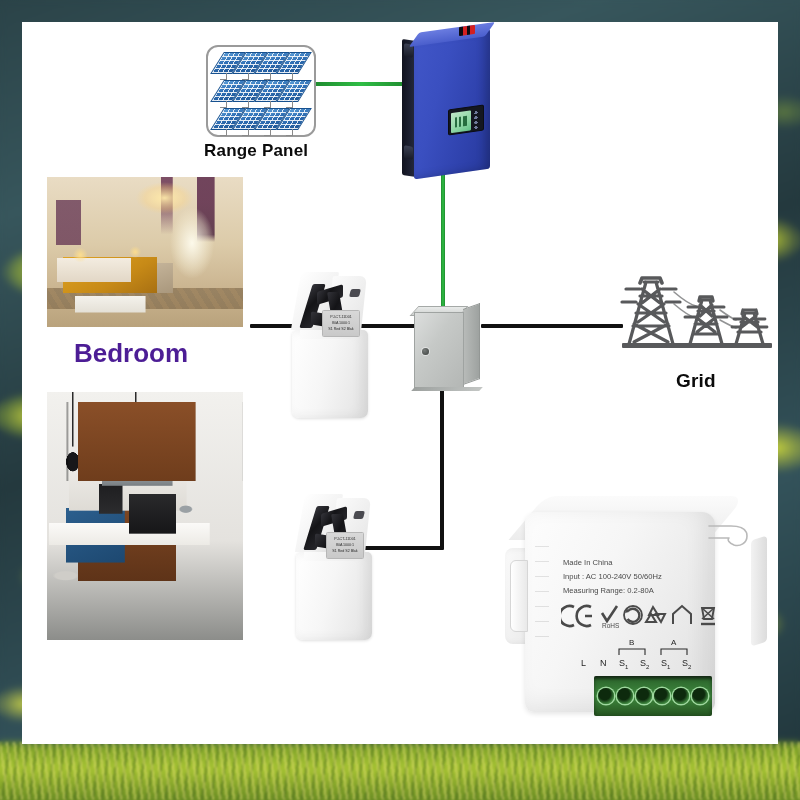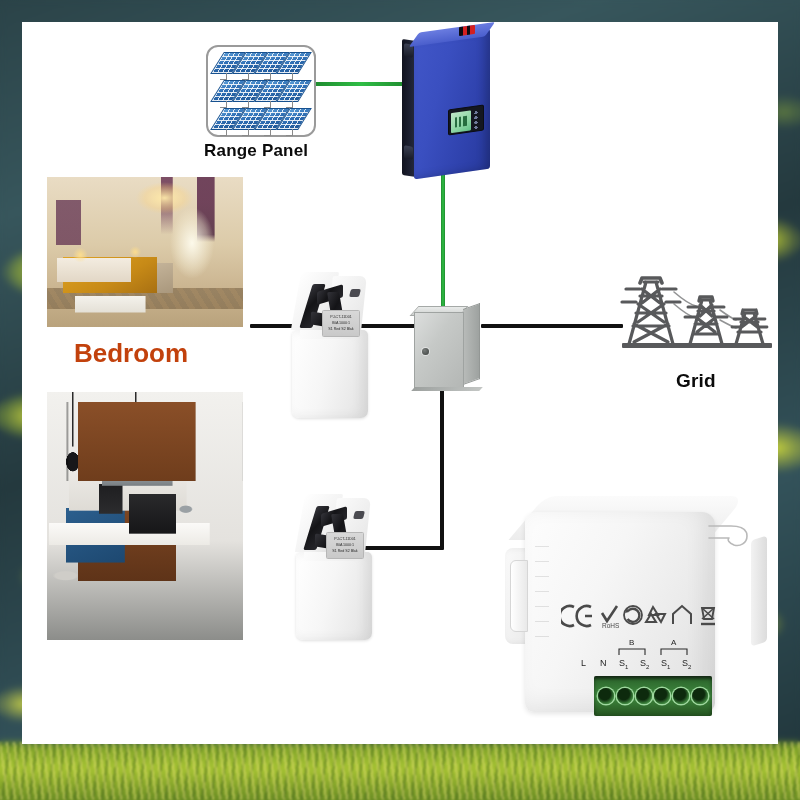--- a/index.html
+++ b/index.html
@@ -348,21 +348,21 @@
       linear-gradient(#b9bec2, #8d9296) 16% 44%/2px 12% no-repeat,
       
       radial-gradient(ellipse 13px 5px at 50% 50%, #cfcdc8 0 80%, rgba(0,0,0,0)) 2% 76%/16% 7% no-repeat,
       
       linear-gradient(to bottom, #f2f1ee, #e4e2de 60%, #8c8d8a 100%);
     background-color: #dedbd6;
   }
   .photo-cap {
     position: absolute;
     font-weight: bold;
-    color: #c2410c;
+    color: #4c1d95;
     white-space: nowrap;
   }
 
   
   #meter-device { position: absolute; left: 483px; top: 472px; width: 270px; height: 248px; }
   .md-topface {
     position: absolute; left: 22px; top: 2px;
     width: 200px; height: 44px;
     background: linear-gradient(to bottom, #fbfbfb, #ececec);
     transform: skewX(-40deg);
@@ -609,20 +609,25 @@
       <div class="md-ribs"></div>
       <div class="md-rightrail"></div>
 
       <div class="md-hook">
         <svg width="42" height="34" viewBox="0 0 42 34">
           <path d="M2 8 L24 8 M2 20 L22 20
                    M24 8 C36 8 40 12 40 18 C40 25 33 29 27 27 C22 25 20 22 22 20" fill="none" stroke="#b9b9b9" stroke-width="1.6" stroke-linecap="round"></path>
         </svg>
       </div>
 
+      <div class="md-text">
+        <div>Made In China</div>
+        <div>Input : AC 100-240V 50/60Hz</div>
+        <div>Measuring Range: 0.2-80A</div>
+      </div>
 
       <div class="md-certs">
         <svg width="160" height="28" viewBox="0 0 160 28">
           <g fill="none" stroke="#4a4a4a" stroke-width="1.9">
 
             <path d="M13 5 A10 10 0 1 0 13 23" stroke-width="2.6"></path>
             <path d="M30 5 A10 10 0 1 0 30 23 M24 14 L31 14" stroke-width="2.6"></path>
 
             <path d="M41 11 L46 19 L56 4" stroke-width="2.6"></path>
           </g>

